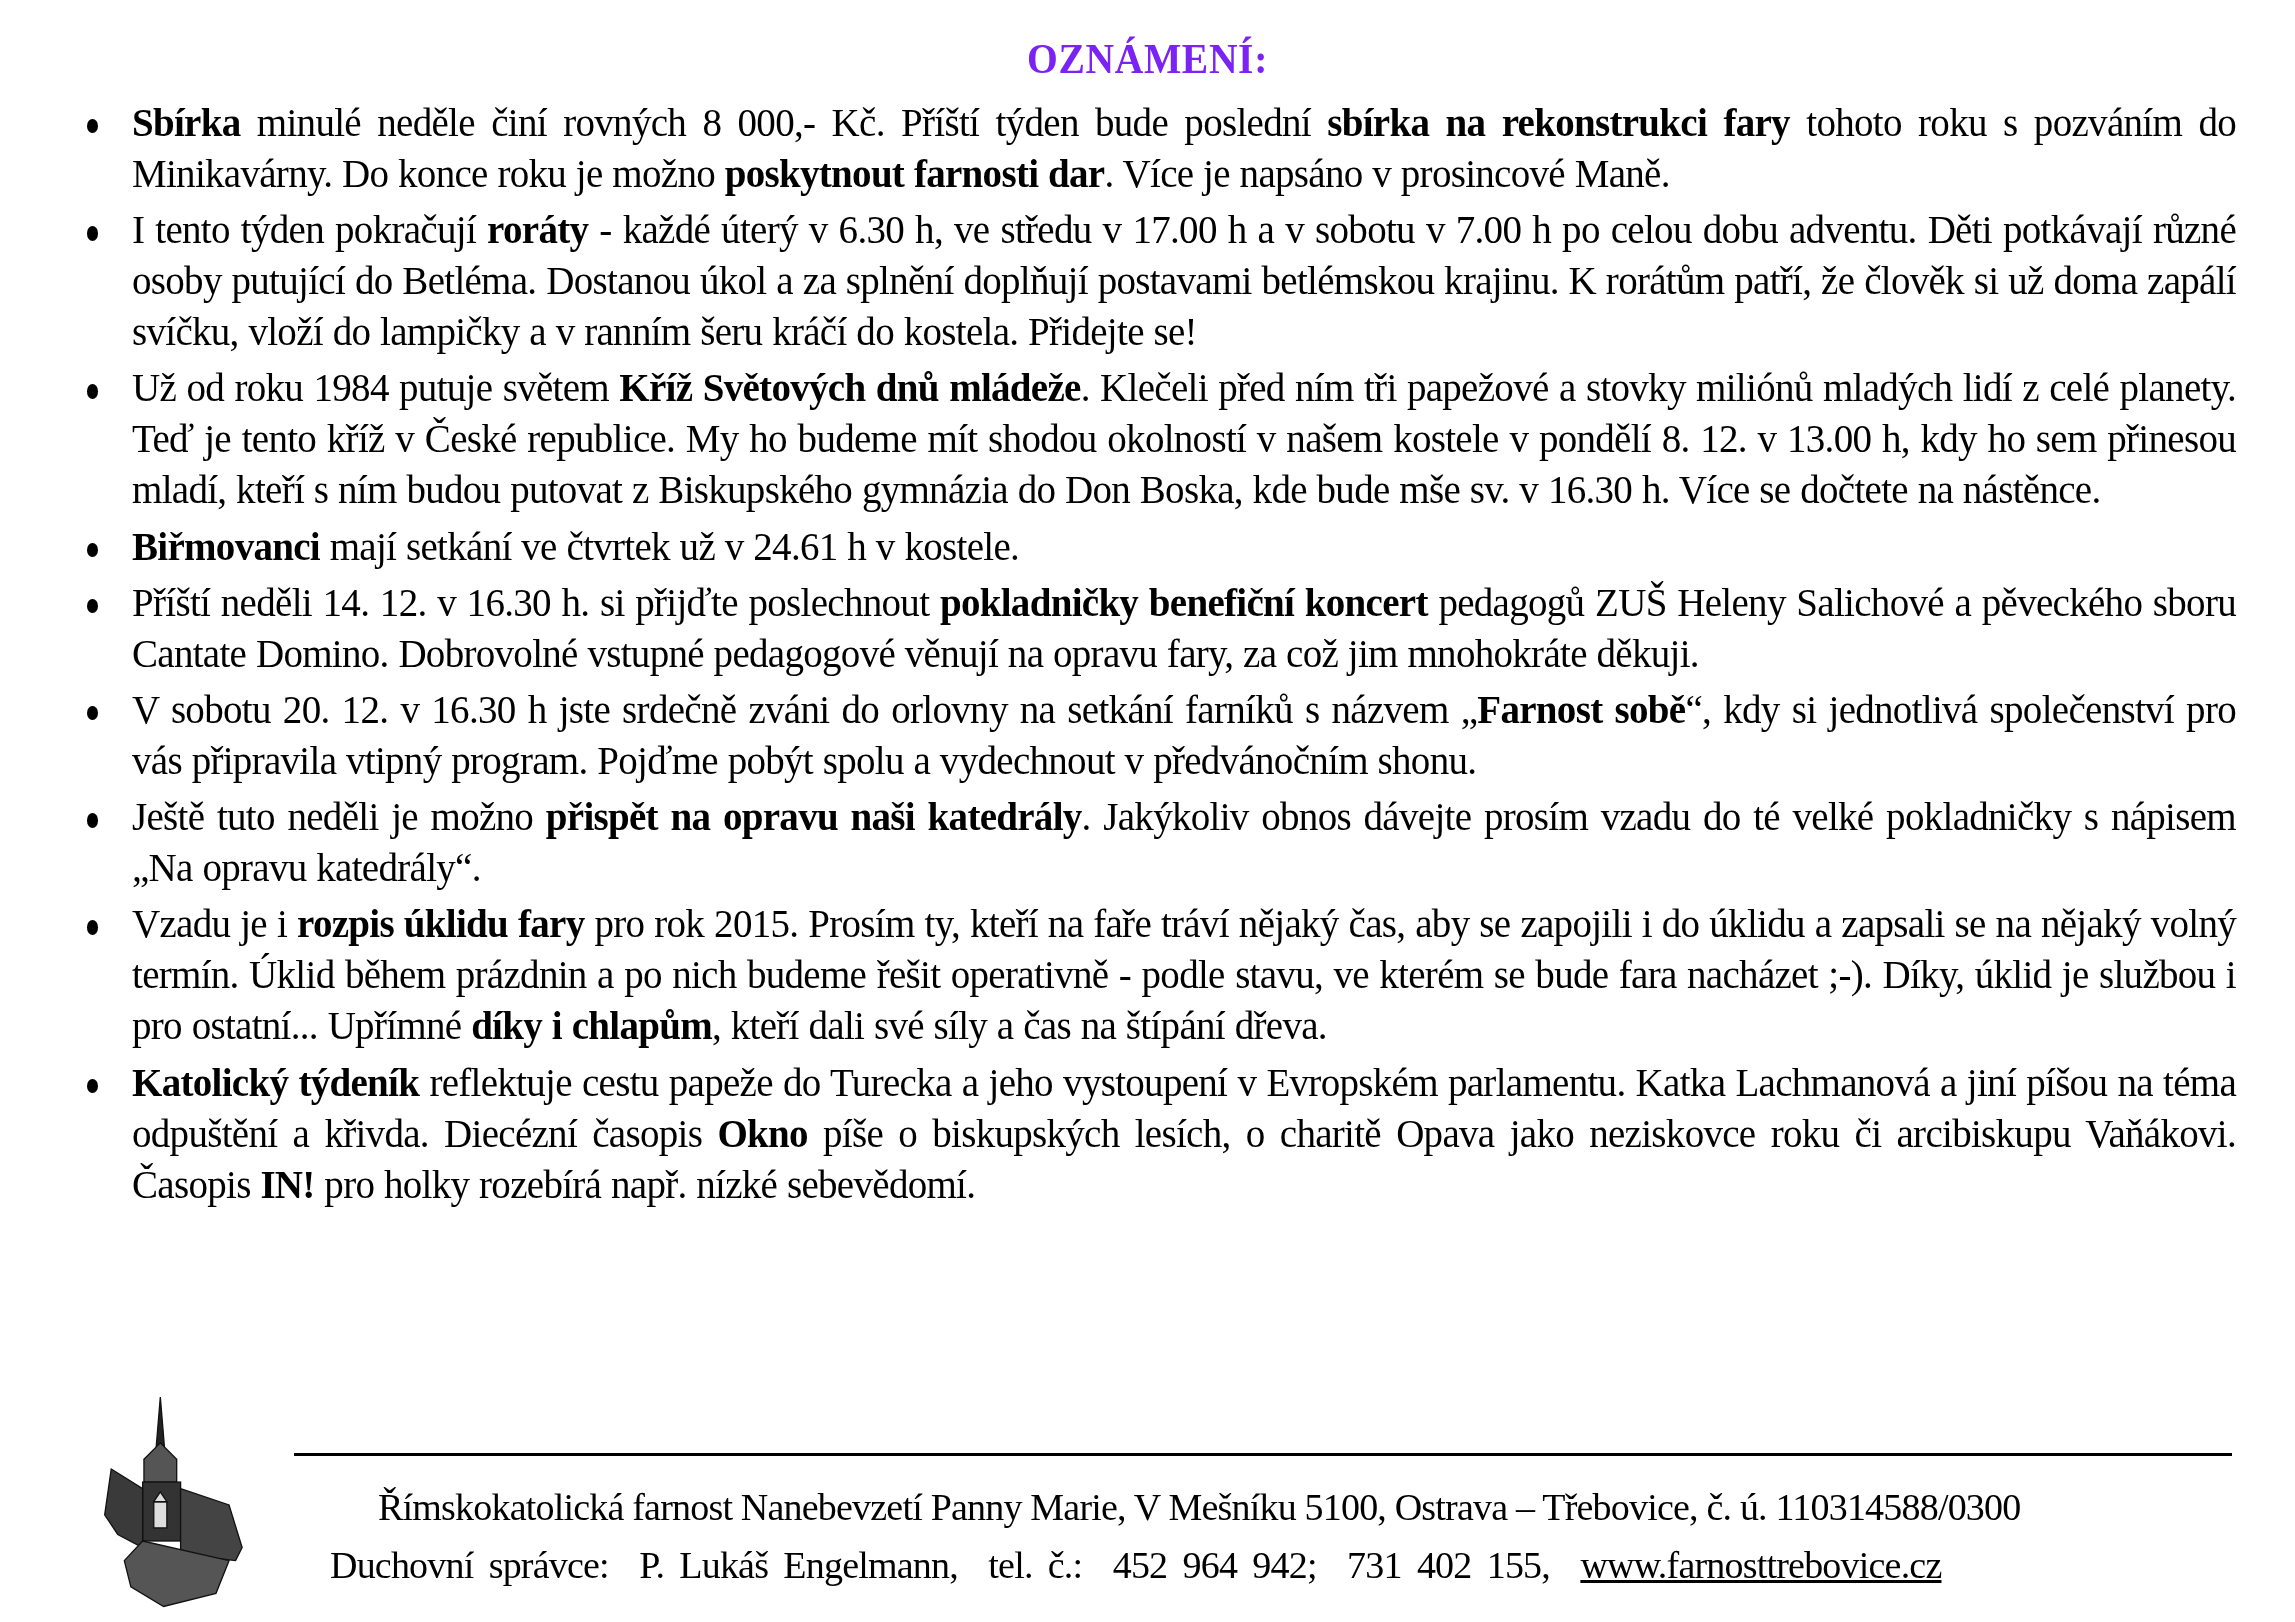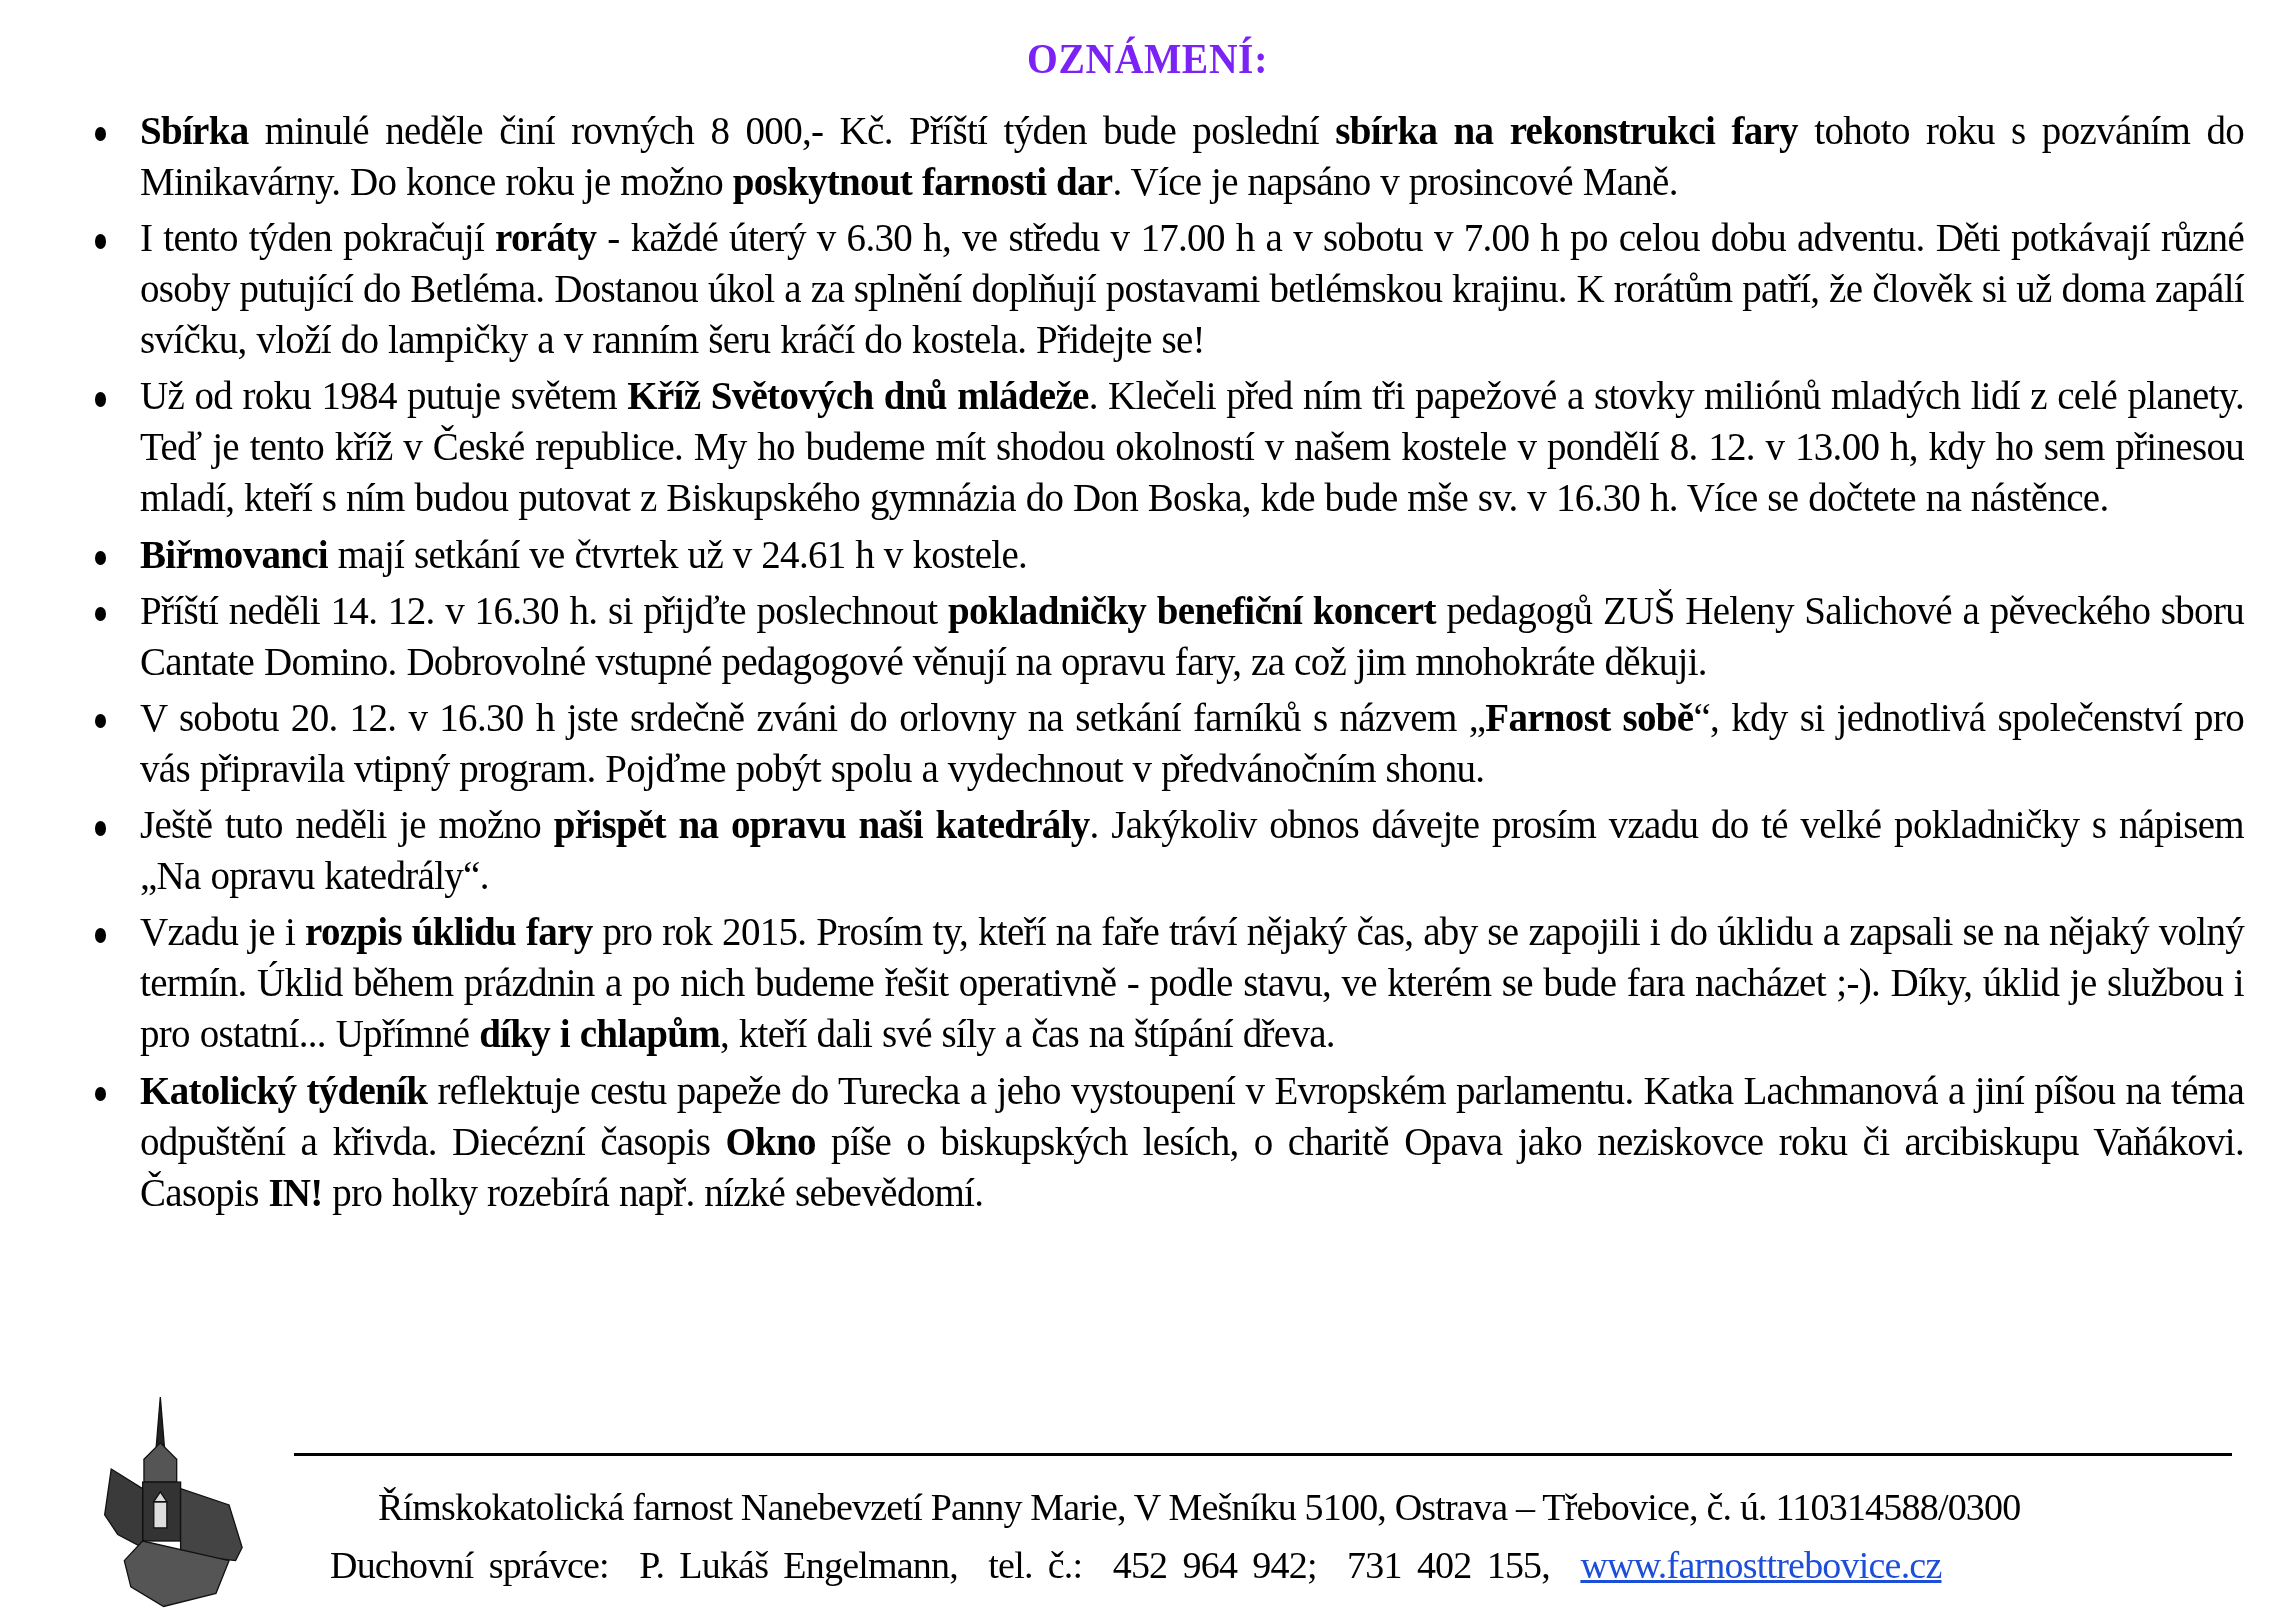--- a/index.html
+++ b/index.html
@@ -8,21 +8,21 @@
     font-family: "Liberation Serif", "DejaVu Serif", serif;
     color: #000;
   }
   .title {
     position: absolute; left: 0; top: 34px; width: 2295px;
     text-align: center; font-weight: bold; font-size: 43px;
     color: #7b22f5; letter-spacing: 0.7px; transform: scaleX(0.92);
   }
   .list {
     position: absolute; left: 79px; top: 93px; width: 2153px;
-    margin: 12px; padding: 0; list-style: none;
+    margin: 4px; padding: 0; list-style: none;
   }
   .item {
     position: relative; padding-left: 49px;
     font-size: 39px; line-height: 51px;
     text-align: justify; margin-bottom: 5.2px;
     letter-spacing: -0.7px; word-spacing: 0.7px;
   }
   .bullet {
     position: absolute; left: 3.9px; top: 0; width: 14.4px; line-height: 51px;
     font-size: 34px;
@@ -38,21 +38,21 @@
   .footer-rule {
     position: absolute; left: 294px; top: 1453px; width: 1938px; height: 2.6px;
     background: #000;
   }
   .footer-line {
     position: absolute; left: 330px; font-size: 38px; line-height: 46px;
     letter-spacing: -0.8px; white-space: pre;
   }
   .footer-line.l1 { top: 1484px; margin-left: 48px; }
   .footer-line.l2 { top: 1542px; word-spacing: 6.5px; }
-  .link { color: #1d4ed8; text-decoration: underline; text-decoration-thickness: 2.6px; }
+  .link { color: #000000; text-decoration: underline; text-decoration-thickness: 2.6px; }
 </style>
 </head>
 <body>
 
 <div class="title">OZNÁMENÍ:</div>
 
 <ul class="list" id="list">
     <li class="item"><span class="bullet"></span><b>Sbírka</b><span> minulé neděle činí rovných 8 000,- Kč. Příští týden bude poslední </span><b>sbírka na rekonstrukci fary</b><span> tohoto roku s pozváním do Minikavárny. Do konce roku je možno </span><b>poskytnout farnosti dar</b><span>. Více je napsáno v prosincové Maně.</span></li>
     <li class="item"><span class="bullet"></span><span>I tento týden pokračují </span><b>roráty</b><span> - každé úterý v 6.30 h, ve středu v 17.00 h a v sobotu v 7.00 h po celou dobu adventu. Děti potkávají různé osoby putující do Betléma. Dostanou úkol a za splnění doplňují postavami betlémskou krajinu. K rorátům patří, že člověk si už doma zapálí svíčku, vloží do lampičky a v ranním šeru kráčí do kostela. Přidejte se!</span></li>
     <li class="item"><span class="bullet"></span><span>Už od roku 1984 putuje světem </span><b>Kříž Světových dnů mládeže</b><span>. Klečeli před ním tři papežové a stovky miliónů mladých lidí z celé planety. Teď je tento kříž v České republice. My ho budeme mít shodou okolností v našem kostele v pondělí 8. 12. v 13.00 h, kdy ho sem přinesou mladí, kteří s ním budou putovat z Biskupského gymnázia do Don Boska, kde bude mše sv. v 16.30 h. Více se dočtete na nástěnce.</span></li>

